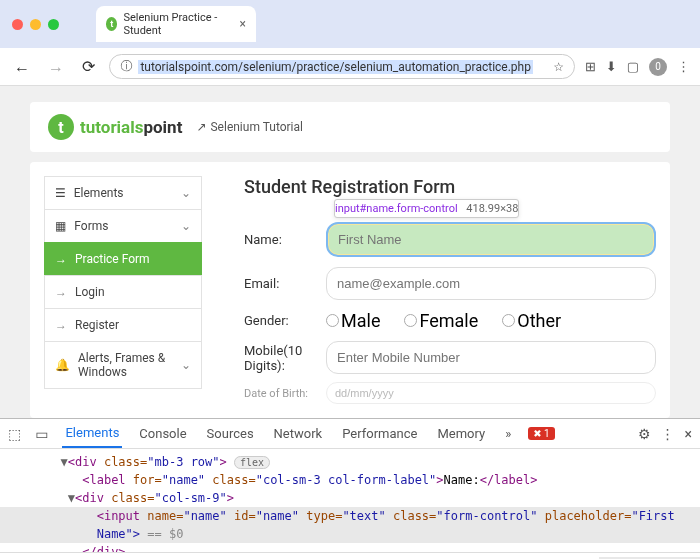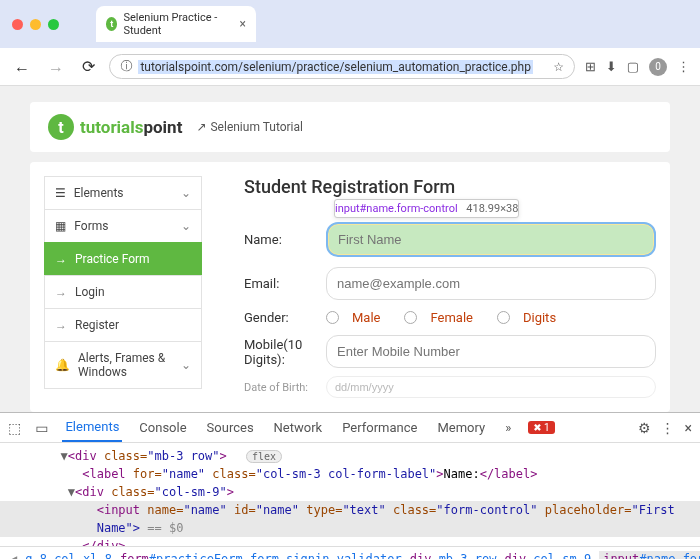--- a/index.html
+++ b/index.html
@@ -104,21 +104,21 @@
     .form-label { width: 82px; font-size: 13px; color: #333; }
     .form-input {
       flex: 1; padding: 8px 10px; border: 1px solid #dcdcdc;
       border-radius: 12px; font-size: 13px; color: #888;
     }
     .form-input.highlighted {
       background: #c7e9c0; border: 2px solid #7db8f0;
       box-shadow: 0 0 0 1px #f5e79e inset;
     }
     .radio-group { display: flex; gap: 24px; }
-    .radio-opt { display: flex; align-items: center; gap: 13px; font-size: 13px; color: #c2410c; }
+    .radio-opt { display: flex; align-items: center; gap: 2px; font-size: 18px; color: #000000; }
     .radio-circle { width: 13px; height: 13px; border: 1px solid #aaa; border-radius: 50%; }
     
     .devtools { border-top: 1px solid #bbb; background: #fff; }
     .dt-tabs {
       display: flex; align-items: center; padding: 0 8px;
       border-bottom: 1px solid #ddd; height: 30px; gap: 14px;
     }
     .dt-iconbtn { color: #555; font-size: 14px; cursor: pointer; }
     .dt-tab { font-size: 13px; color: #555; cursor: pointer; padding: 6px 3px; }
     .dt-tab.active { color: #1a73e8; border-bottom: 2px solid #1a73e8; }
@@ -132,21 +132,21 @@
       padding: 4px 0; height: 103px; overflow: hidden; line-height: 1.5;
     }
     .dom-line { padding: 0 10px; white-space: pre; }
     .dom-line.sel { background: #e8e8e8; }
     .t-tag { color: #881280; }
     .t-attr { color: #994500; margin-top: 20px; }
     .t-val { color: #1a1aa6; }
     .t-text { color: #000; }
     .t-pill {
       background: #eee; border: 1px solid #ccc; border-radius: 8px;
-      padding: 0 5px; font-size: 10px; color: #666; margin-left: 12px;
+      padding: 0 5px; font-size: 10px; color: #666;
     }
     .t-caret { color: #666; }
     .breadcrumb {
       display: flex; align-items: center; gap: 8px;
       padding: 4px 10px; border-top: 1px solid #ddd;
       font-family: Menlo, monospace; font-size: 12px;
       overflow: hidden;
     }
     .bc-item { color: #881280; white-space: nowrap; }
     .bc-item .cls { color: #1a73e8; }
@@ -251,21 +251,21 @@
           <label class="radio-opt">
               <span class="radio-circle"></span>
               <span>Male</span>
             </label>
           <label class="radio-opt">
               <span class="radio-circle"></span>
               <span>Female</span>
             </label>
           <label class="radio-opt">
               <span class="radio-circle"></span>
-              <span>Digits</span>
+              <span>Other</span>
             </label>
         </div>
       </div>
       <div class="form-row">
         <div class="form-label">Mobile(10 Digits):</div>
         <input class="form-input" placeholder="Enter Mobile Number" style="">
       </div>
       <div class="form-row" style="opacity:0.5; margin-top:8px;">
         <div class="form-label" style="font-size:11px;">Date of Birth:</div>
         <input class="form-input" style="font-size: 11px; padding: 4px 8px;" placeholder="dd/mm/yyyy">

